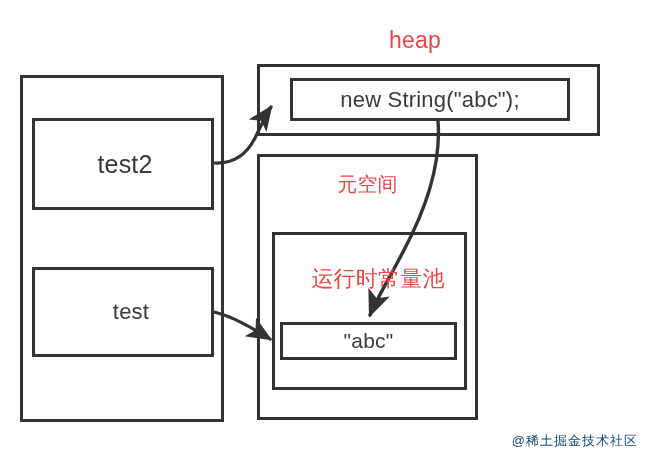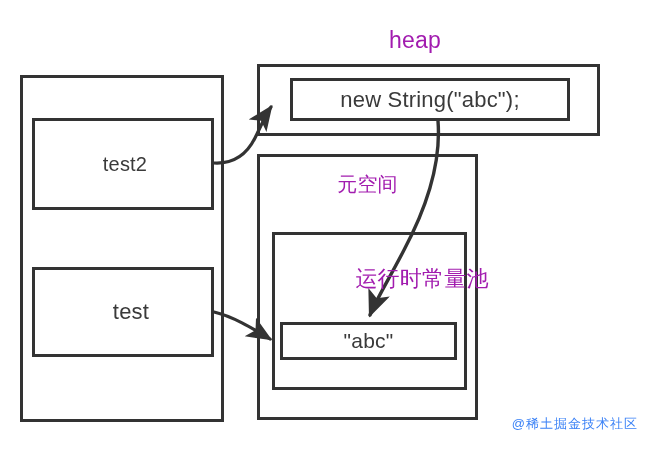--- a/index.html
+++ b/index.html
@@ -35,68 +35,67 @@
     position: absolute;
     display: flex;
     align-items: center;
     justify-content: center;
     color: #3a3a3a;
     white-space: nowrap;
     letter-spacing: 0.2px;
   }
   .free-label {
     position: absolute;
-    color: #a21caf;
+    color: #ef4444;
     white-space: nowrap;
     letter-spacing: 0.2px;
   }
   
   #heap-title {
     left: 340px; top: 25px; width: 150px; height: 30px;
     display: flex; align-items: center; justify-content: center;
     font-size: 23px;
   }
   #heap-box       { left: 257px; top: 64px;  width: 343px; height: 72px; }
   #new-string-box { left: 290px; top: 78px;  width: 280px; height: 43px; }
   #new-string-label {
     left: 290px; top: 78px; width: 280px; height: 43px;
     font-size: 22px;
   }
   #stack-box      { left: 20px;  top: 75px;  width: 204px; height: 347px; }
   #test2-box      { left: 32px;  top: 118px; width: 182px; height: 92px; }
   #test2-label {
     left: 32px; top: 118px; width: 186px; height: 92px;
-    font-size: 20px;
+    font-size: 25px;
   }
   #test-box       { left: 32px;  top: 267px; width: 182px; height: 90px; }
   #test-label {
     left: 40px; top: 267px; width: 182px; height: 90px;
     font-size: 22px;
   }
   #metaspace-box  { left: 257px; top: 154px; width: 221px; height: 266px; }
   #metaspace-label {
     left: 257px; top: 166px; width: 221px; height: 36px;
     display: flex; align-items: center; justify-content: center;
     font-size: 20px;
   }
   #constant-pool-box { left: 272px; top: 232px; width: 195px; height: 158px; }
   #constant-pool-label {
     left: 272px; top: 262px; width: 212px; height: 34px;
     display: flex; align-items: center; justify-content: center;
     font-size: 22px;
-    margin-left: 44px;
   }
   #abc-box        { left: 280px; top: 322px; width: 177px; height: 38px; }
   #abc-label {
     left: 280px; top: 322px; width: 177px; height: 38px;
     font-size: 21px;
   }
   #watermark {
-    right: 12px; bottom: 25px;
-    color: #3b82f6;
+    right: 12px; bottom: 8px;
+    color: #0c4a6e;
     font-size: 13px;
     letter-spacing: 1px;
   }
 </style>
 </head>
 <body>
 
 <div id="canvas">
 
   <svg class="diagram-svg" viewBox="0 0 650 458">

